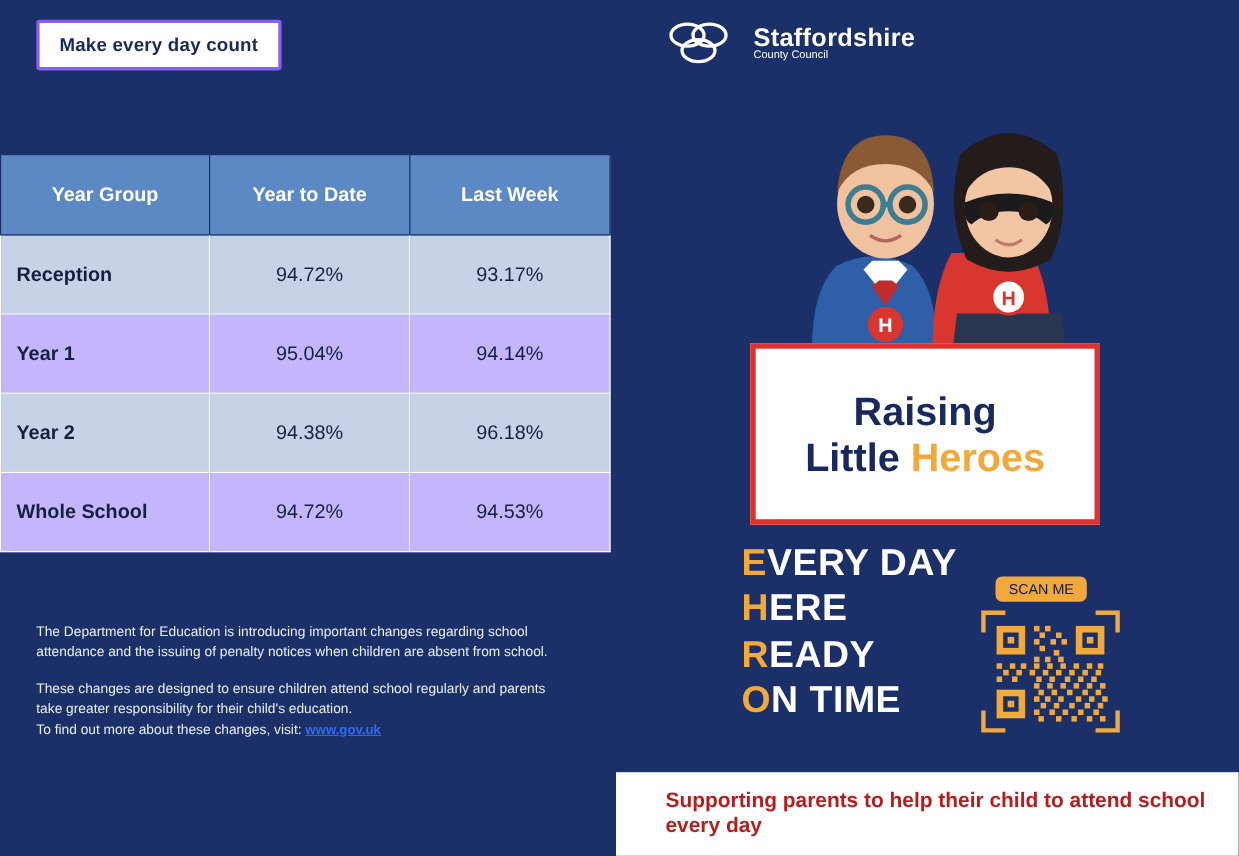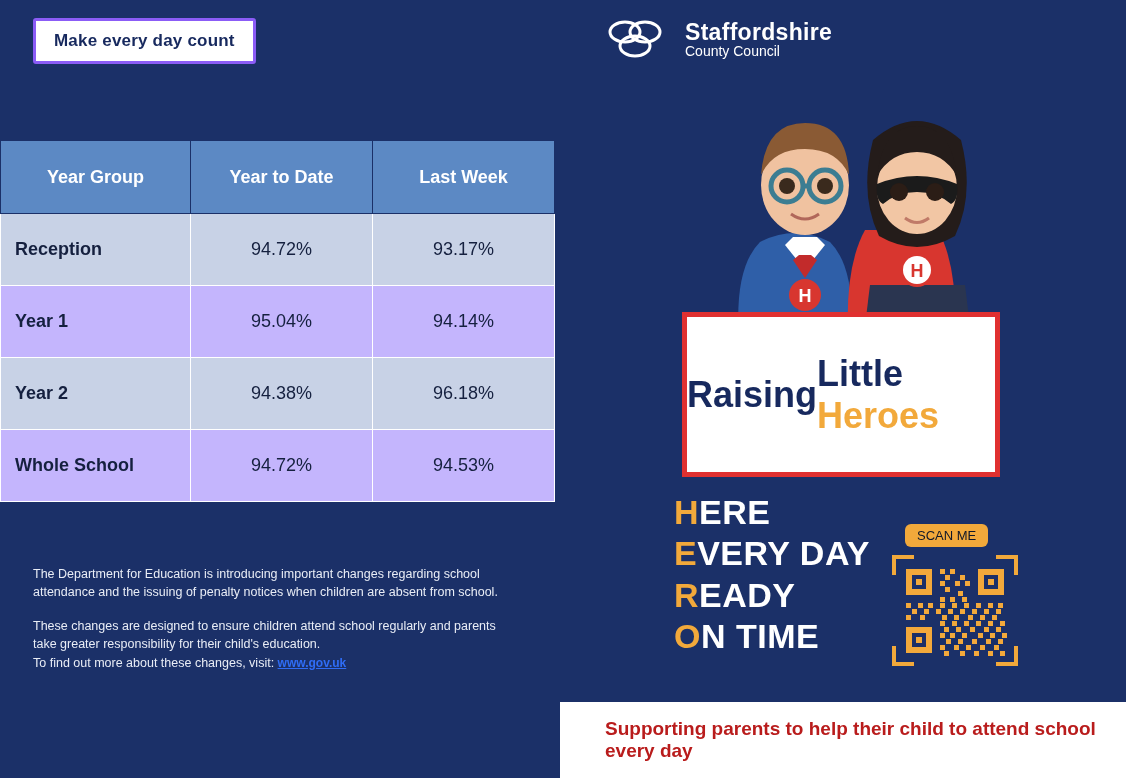--- a/index.html
+++ b/index.html
@@ -97,39 +97,40 @@
     position: absolute;
     left: 47px;
     top: 16px;
     display: flex;
     align-items: center;
     gap: 22px;
   }
   .council-logo .mark { width: 56px; height: 46px; }
   .council-logo .txt { color: #ffffff; line-height: 1.05; }
   .council-logo .txt .l1 { font-size: 23px; font-weight: bold; letter-spacing: .3px; }
-  .council-logo .txt .l2 { font-size: 14px; }
+  .council-logo .txt .l2 { font-size: 10px; }
 
   .heroes-art {
     position: absolute;
     left: 105px;
     top: 80px;
     width: 340px;
     height: 270px;
   }
 
   .raising-box {
     position: absolute;
     left: 122px;
     top: 312px;
     width: 318px;
     height: 165px;
     background: #ffffff;
     border: 5px solid #e03030;
     display: flex;
+    flex-direction: column;
     align-items: center;
     justify-content: center;
     box-sizing: border-box;
   }
   .raising-box .line1 {
     color: #17295e;
     font-size: 36px;
     font-weight: bold;
     line-height: 1.15;
   }
@@ -300,24 +301,24 @@
 
   <div class="raising-box">
     <div class="line1">Raising</div>
     <div class="line2">
       <span class="a">Little </span><span class="b">Heroes</span>
     </div>
   </div>
 
   <div class="hero-acronym">
     <div>
-      <span class="cap">H</span><span>ERE</span>
+      <span class="cap">E</span><span>VERY DAY</span>
     </div>
     <div>
-      <span class="cap">E</span><span>VERY DAY</span>
+      <span class="cap">H</span><span>ERE</span>
     </div>
     <div>
       <span class="cap">R</span><span>EADY</span>
     </div>
     <div>
       <span class="cap">O</span><span>N TIME</span>
     </div>
   </div>
 
   <div class="scan-me">SCAN ME</div>

